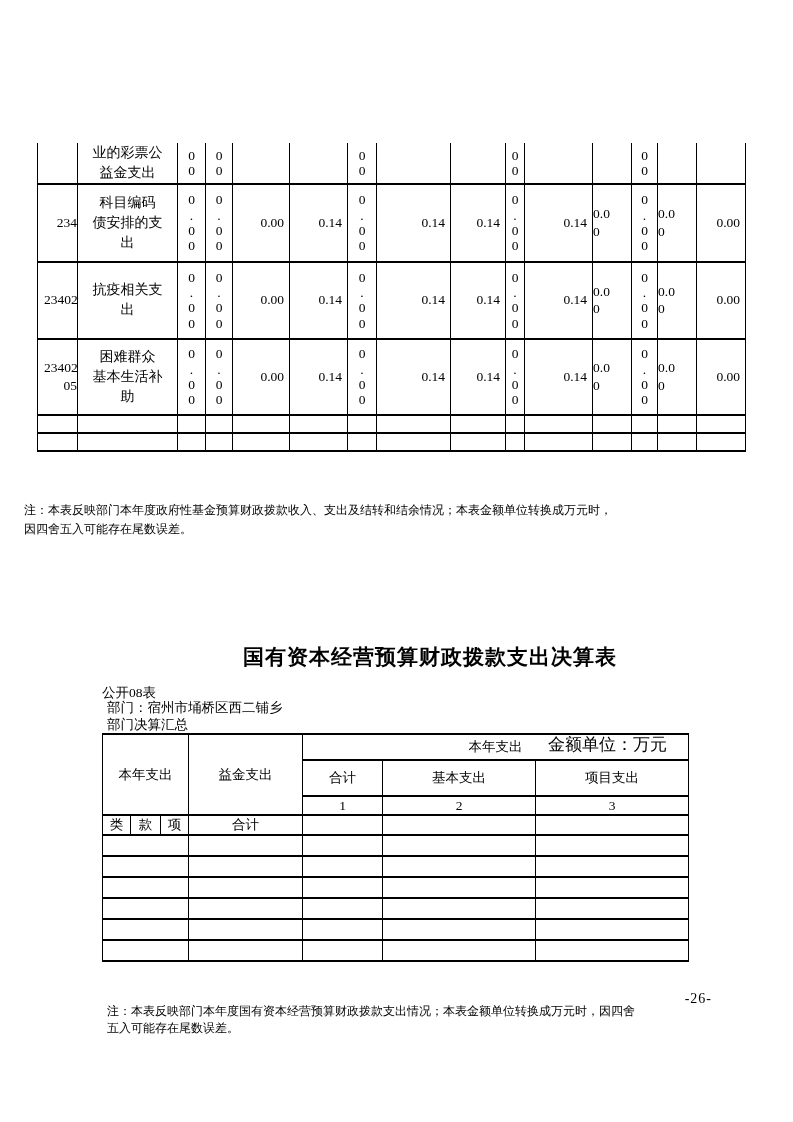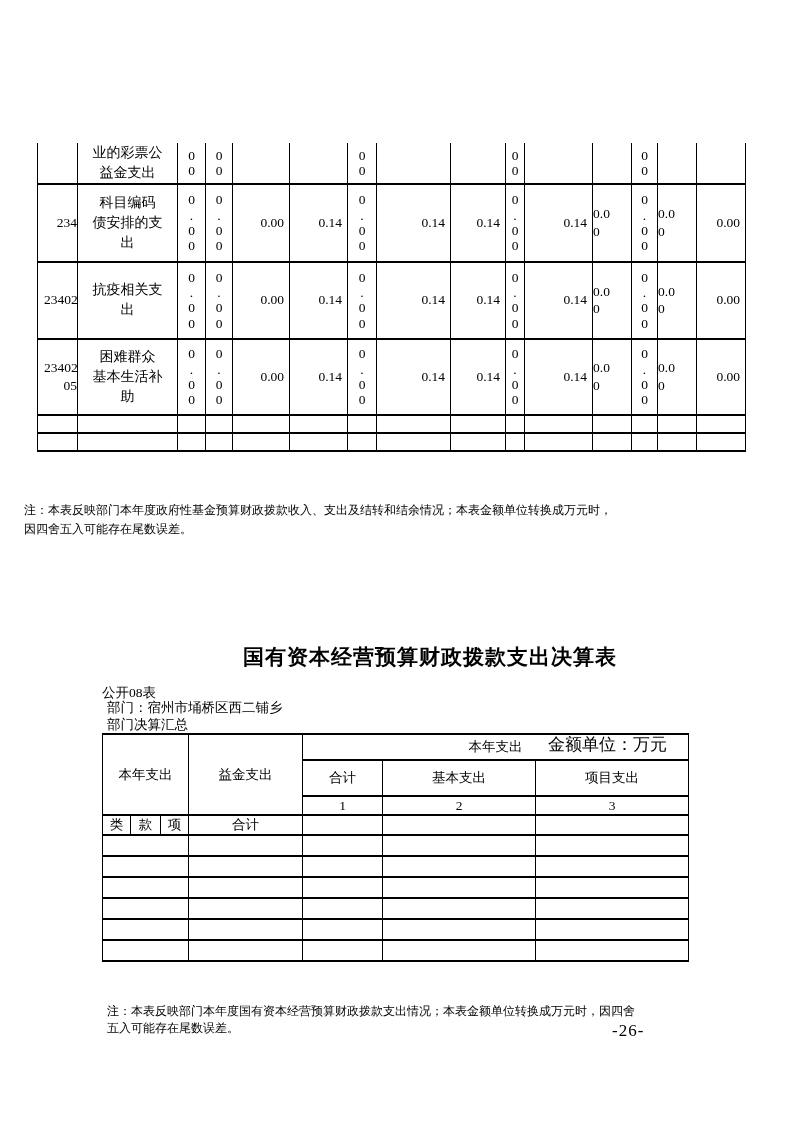--- a/index.html
+++ b/index.html
@@ -47,21 +47,21 @@
     border:1px solid #000;border-top-width:2px;border-bottom-width:2px;
     font-size:13.5px;font-weight:normal;text-align:center;vertical-align:middle;
     padding:0;overflow:hidden;
   }
   #table2 tr.h1{height:26px;}
   #table2 tr.h2{height:36px;}
   #table2 tr.h3{height:19px;}
   #table2 tr.h4{height:18px;}
   #table2 tr.t2-empty{height:21px;}
   
-  #pagenum{position:absolute;left:612px;top:991px;width:100px;text-align:left;font-size:17px;letter-spacing:1px;margin-top:30px;}
+  #pagenum{position:absolute;left:612px;top:991px;width:100px;text-align:right;font-size:14px;letter-spacing:1px;}
 </style>
 </head>
 <body>
 
 <div id="top-table">
   <table>
     <colgroup id="tt-cols">
         <col style="width: 40px;">
         <col style="width: 100px;">
         <col style="width: 28px;">

